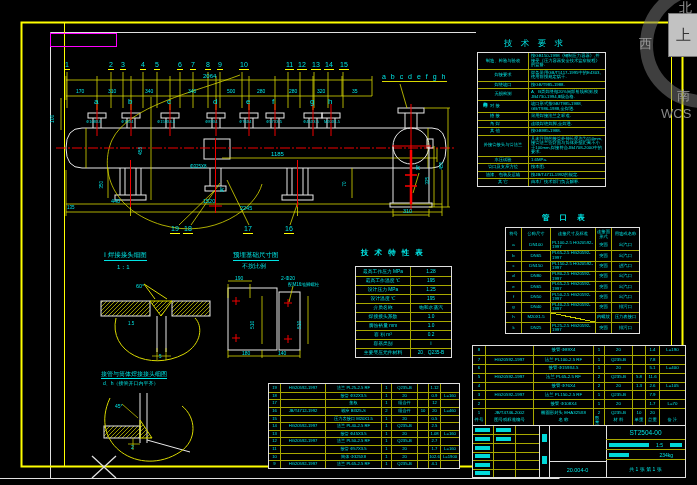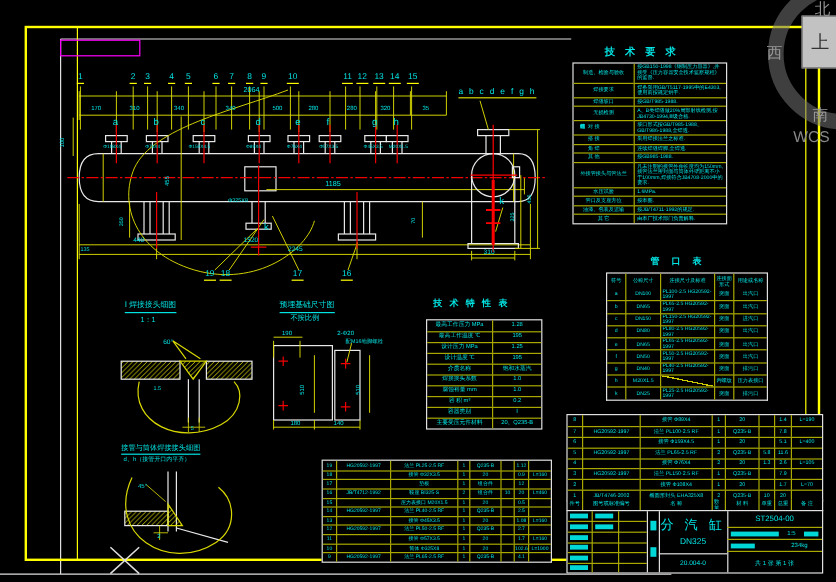--- a/index.html
+++ b/index.html
@@ -254,21 +254,21 @@
 <span class="t ul" style="left:233px;top:252px;font-size:6.5px">预埋基础尺寸图</span>
 <span class="t" style="left:242px;top:263px;font-size:6px">不按比例</span>
 <span class="t" style="left:281px;top:276px;font-size:5px">2-Φ20</span>
 <span class="t" style="left:288px;top:283px;font-size:4.5px">配M16地脚螺栓</span>
 <span class="t" style="left:235px;top:276px;font-size:5px">190</span>
 <span class="t rot" style="left:255px;top:324px;font-size:5px">510</span>
 <span class="t rot" style="left:302px;top:324px;font-size:5px">510</span>
 <span class="t" style="left:242px;top:351px;font-size:5px">180</span>
 <span class="t" style="left:278px;top:351px;font-size:5px">140</span>
 
-<span class="t" style="left:504px;top:39px;font-size:8.5px;letter-spacing:3px;font-weight:bold">技 术 要 求</span>
+<span class="t" style="left:504px;top:39px;font-size:8.5px;letter-spacing:3px;font-weight:normal">技 术 要 求</span>
 <div class="ctable tq">
       <div class="trow">
         <div class="tcell c0">制造、检验与验收</div>
         <div class="tcell c1">按GB150-1998《钢制压力容器》,并接受《压力容器安全技术监察规程》的监督.</div>
       </div>
       <div class="trow">
         <div class="tcell c0">焊接要求</div>
         <div class="tcell c1">焊条采用GB/T5117-1995中的E4303,使用前按规定烘干.</div>
       </div>
       <div class="trow">
@@ -659,24 +659,20 @@
   <div class="blk" style="left:2px;top:2px;width:15px"></div>
   <div class="blk" style="left:23px;top:2px;width:15px"></div>
   <div class="blk" style="left:2px;top:11px;width:15px"></div>
   <div class="blk" style="left:23px;top:11px;width:15px"></div>
   <div class="blk" style="left:2px;top:20px;width:15px"></div>
   <div class="blk" style="left:2px;top:28px;width:15px"></div>
   <div class="blk" style="left:2px;top:37px;width:15px"></div>
   <div class="blk" style="left:2px;top:45px;width:15px"></div>
   <div class="blk" style="left:69px;top:8px;width:5px;height:8px"></div>
   <div class="blk" style="left:69px;top:30px;width:5px;height:8px"></div>
-  <div class="tbname">
-    <div style="font-size:11px;letter-spacing:3px">分 汽 缸</div>
-    <div style="font-size:7px;margin-top:3px">DN325</div>
-  </div>
   <div style="position:absolute;left:76px;top:35px;width:57px;border-top:1px solid #e0e0e0;height:16px;display:flex;align-items:center;justify-content:center;color:#00e4e4;font-size:5.5px">20.004-0</div>
   <div style="position:absolute;left:133px;top:0;width:79px;height:13px;display:flex;align-items:center;justify-content:center;color:#00e4e4;font-size:6.5px">ST2504-00</div>
   <div style="position:absolute;left:133px;top:13px;width:79px;height:10px;border-top:1px solid #a8a800">
     <div class="blk" style="left:3px;top:3px;width:40px"></div>
     <span style="position:absolute;right:22px;top:2px;color:#00e4e4;font-size:5px">1:5</span>
     <div class="blk" style="right:3px;top:3px;width:12px"></div>
   </div>
   <div style="position:absolute;left:133px;top:23px;width:79px;height:10px;border-top:1px solid #a8a800">
     <div class="blk" style="left:3px;top:3px;width:20px"></div>
     <span style="position:absolute;right:12px;top:2px;color:#00e4e4;font-size:5px">234kg</span>

